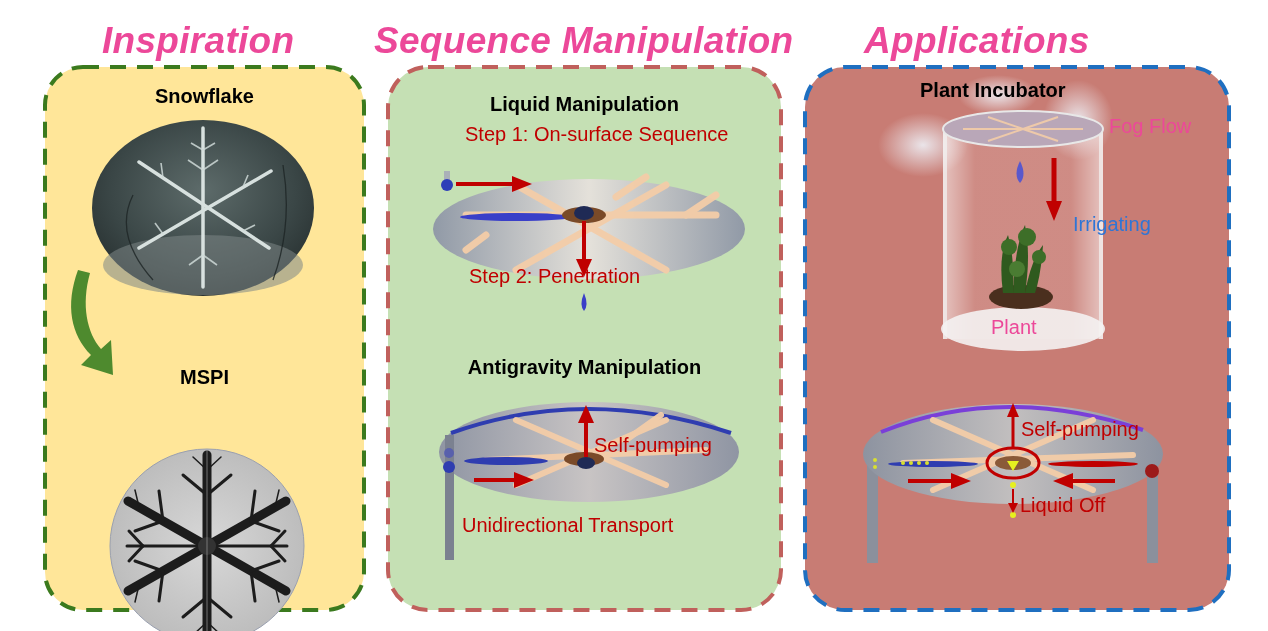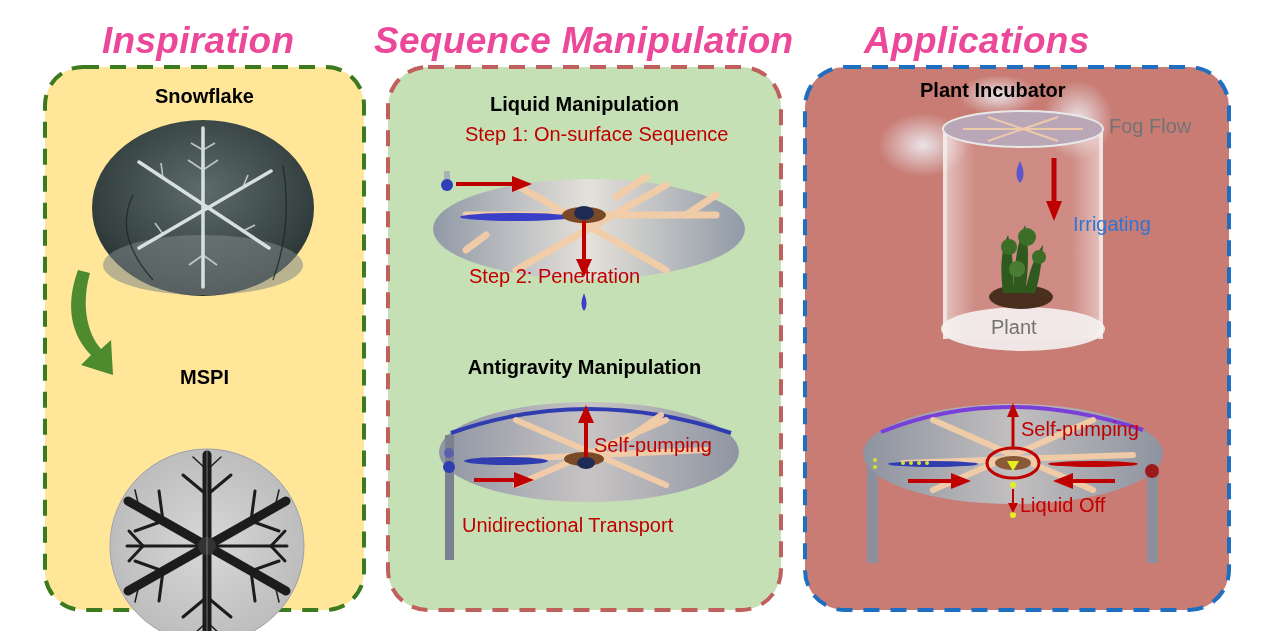--- a/index.html
+++ b/index.html
@@ -4,21 +4,21 @@
 <style>
   html,body{margin:0;padding:0;background:#ffffff;}
   body{width:1268px;height:631px;position:relative;overflow:hidden;font-family:"Liberation Sans",sans-serif;}
   .heading{position:absolute;top:20px;font-family:"Liberation Sans",sans-serif;font-weight:bold;font-style:italic;font-size:37px;color:#ec4899;white-space:nowrap;letter-spacing:0.3px;}
   .panel{position:absolute;top:65px;height:547px;border-radius:40px;box-sizing:border-box;}
   .panel-svg{position:absolute;left:0;top:0;overflow:visible;}
   .sub{position:absolute;font-weight:bold;font-size:20px;color:#000;white-space:nowrap;text-align:center;}
   .lbl{position:absolute;font-size:20px;white-space:nowrap;}
   .red{color:#C00000;}
   .blue{color:#2E75D6;}
-  .blk{color:#737373;text-align:right;}
+  .blk{color:#ec4899;text-align:right;}
   svg{display:block;}
 </style>
 </head>
 <body>
 
 <div class="heading" style="left:102px;">Inspiration</div>
 <div class="heading" style="left:374px;">Sequence Manipulation</div>
 <div class="heading" style="left:864px;">Applications</div>
 
 <div class="panel" style="left:43px;width:323px;">

